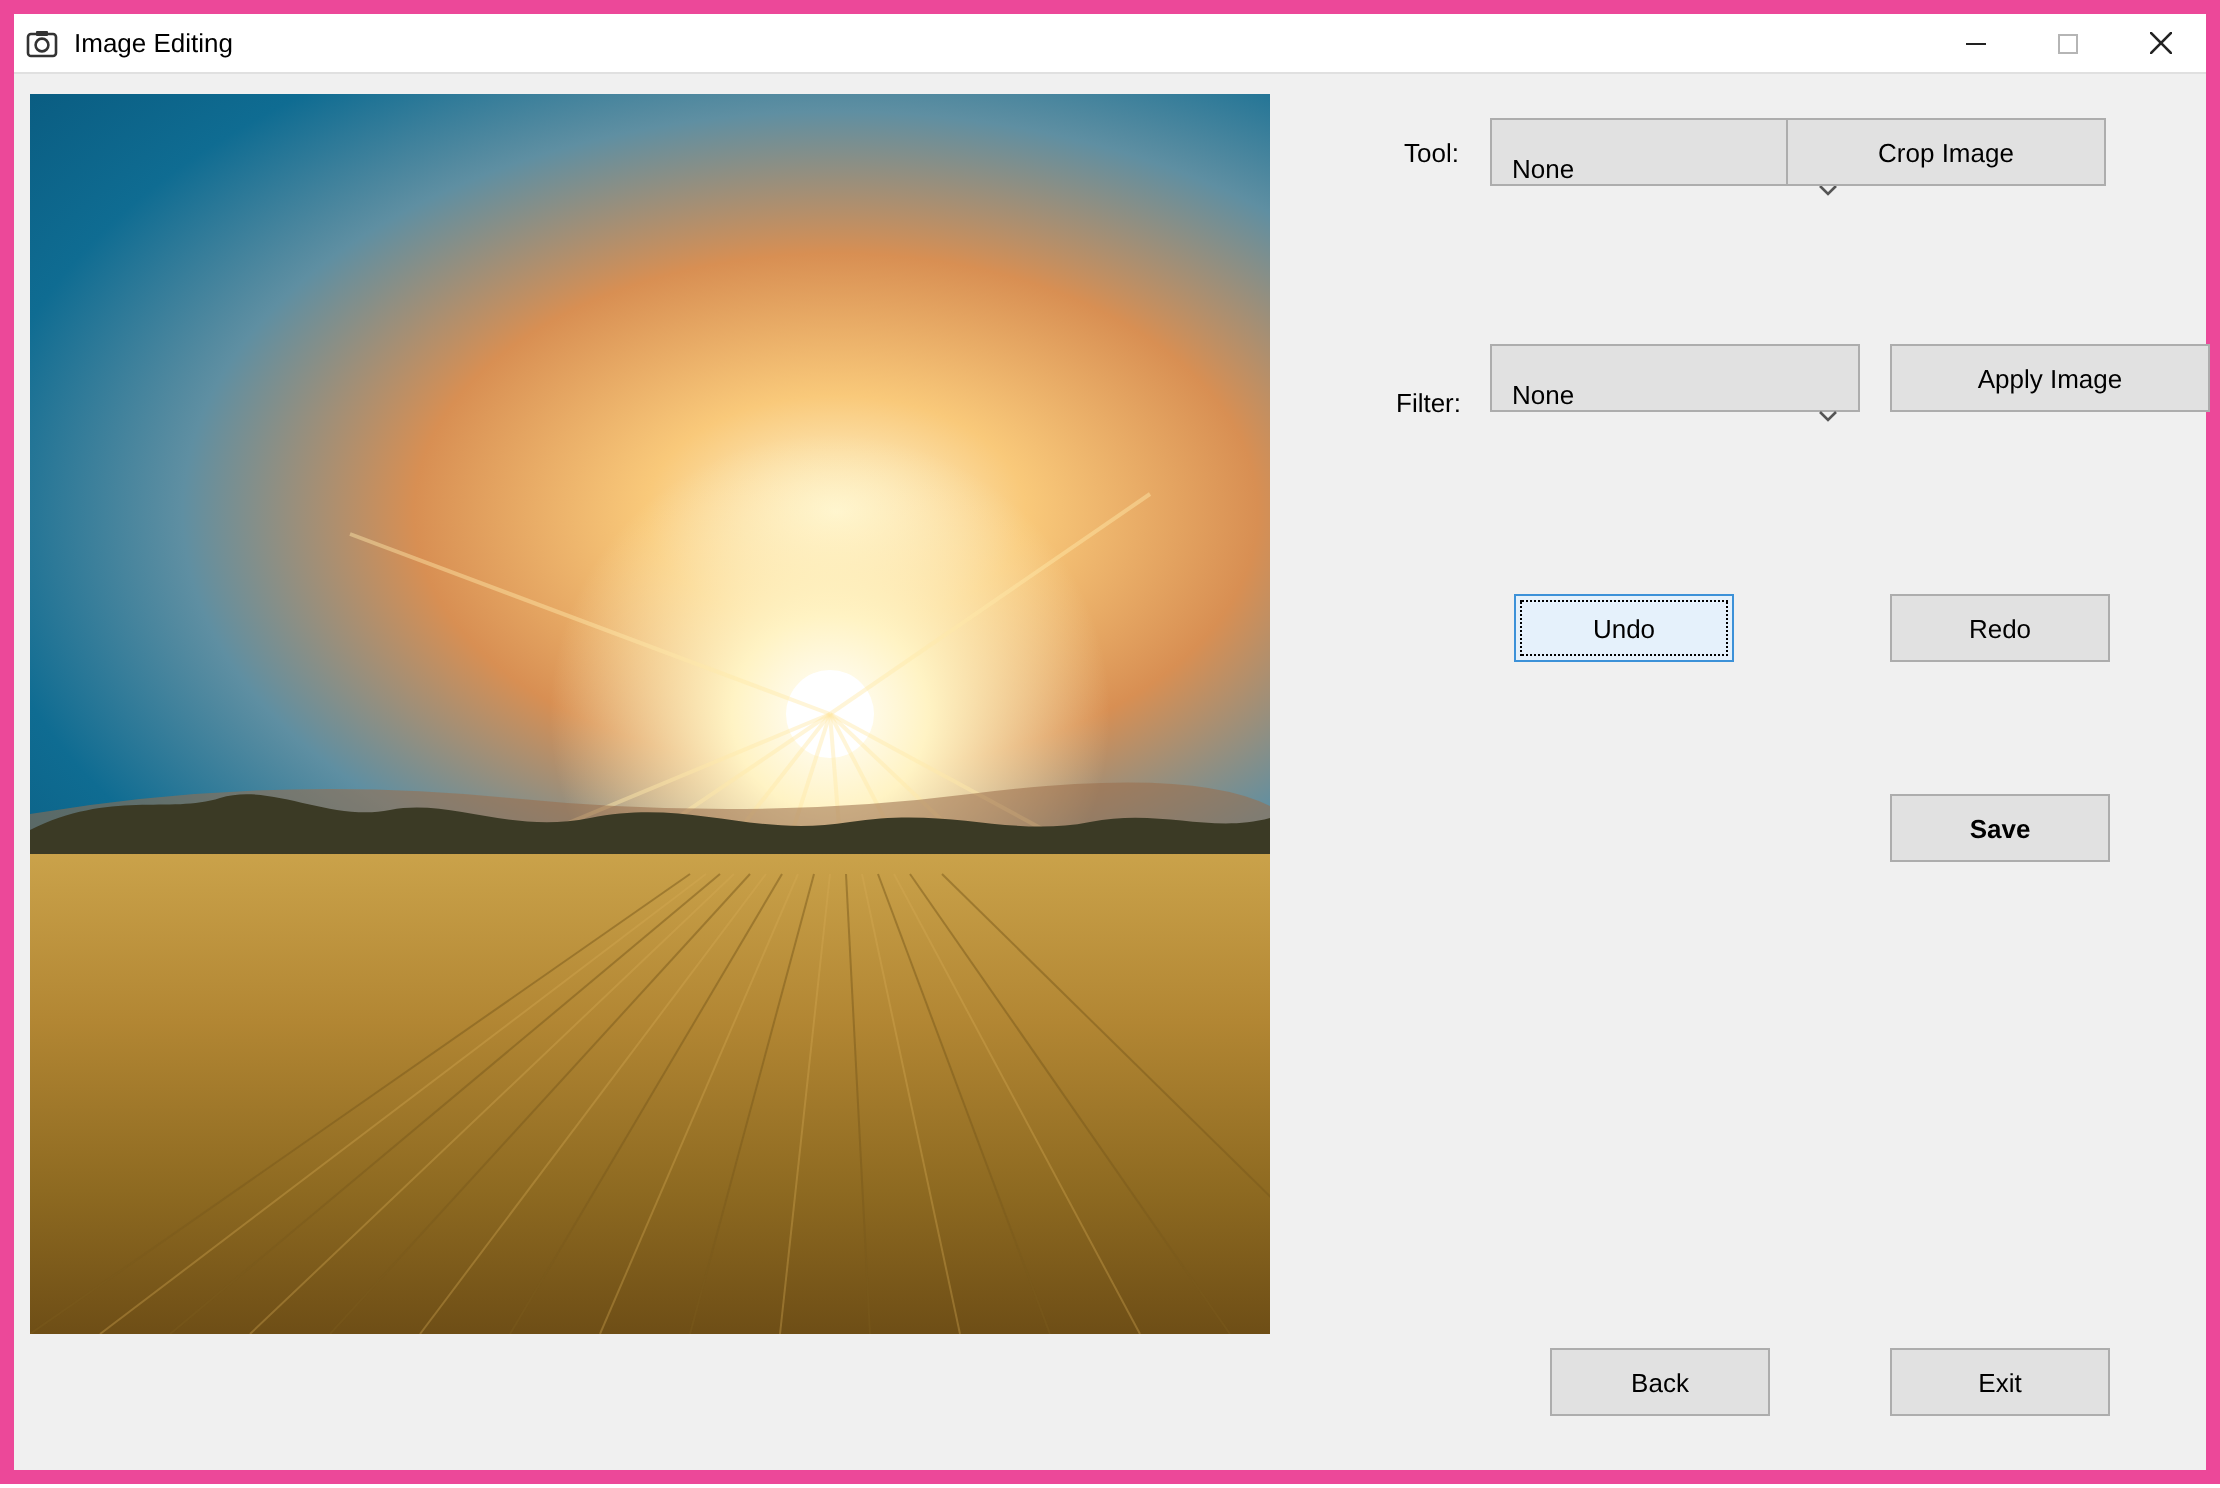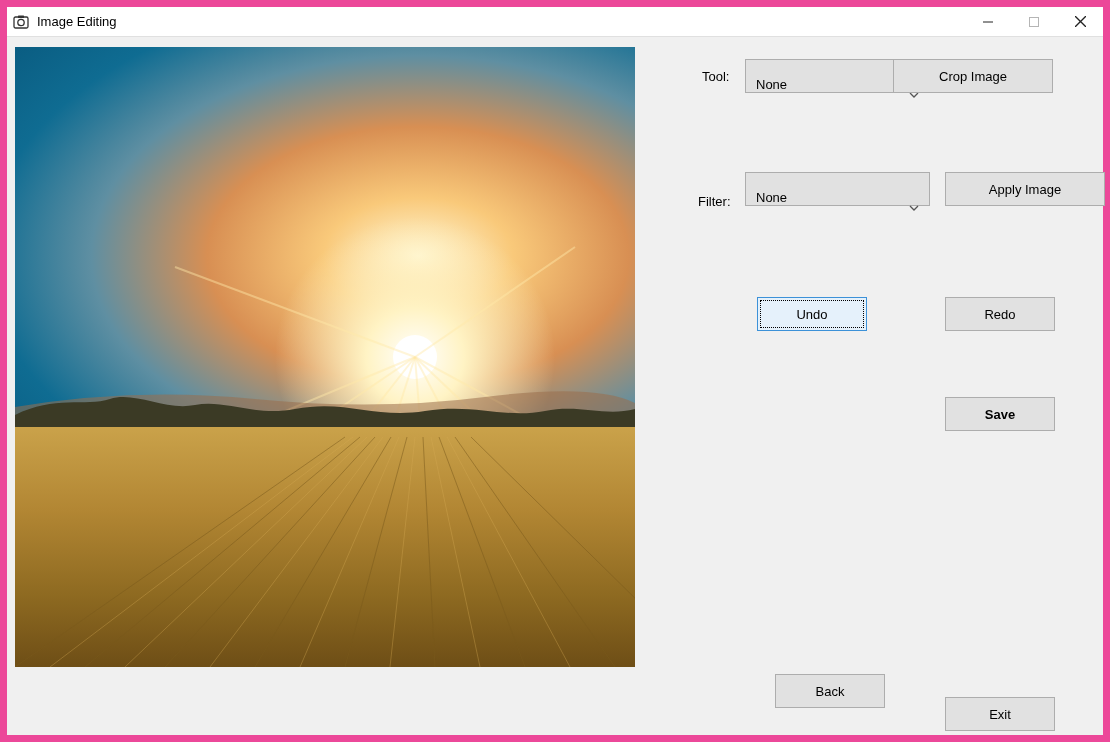--- a/index.html
+++ b/index.html
@@ -269,18 +269,18 @@
       <span>Redo</span>
     </div>
 
     <div class="btn small" style="left:938px; top:360px;font-weight:bold;">
       <span>Save</span>
     </div>
 
     <div class="btn small" style="left:750px; top:637px;margin-left:18px;">
       <span>Back</span>
     </div>
-    <div class="btn small" style="left:938px; top:660px;">
+    <div class="btn small" style="left:938px; top:637px;">
       <span>Exit</span>
     </div>
 
   </div>
 </div>
 
 </body></html>

